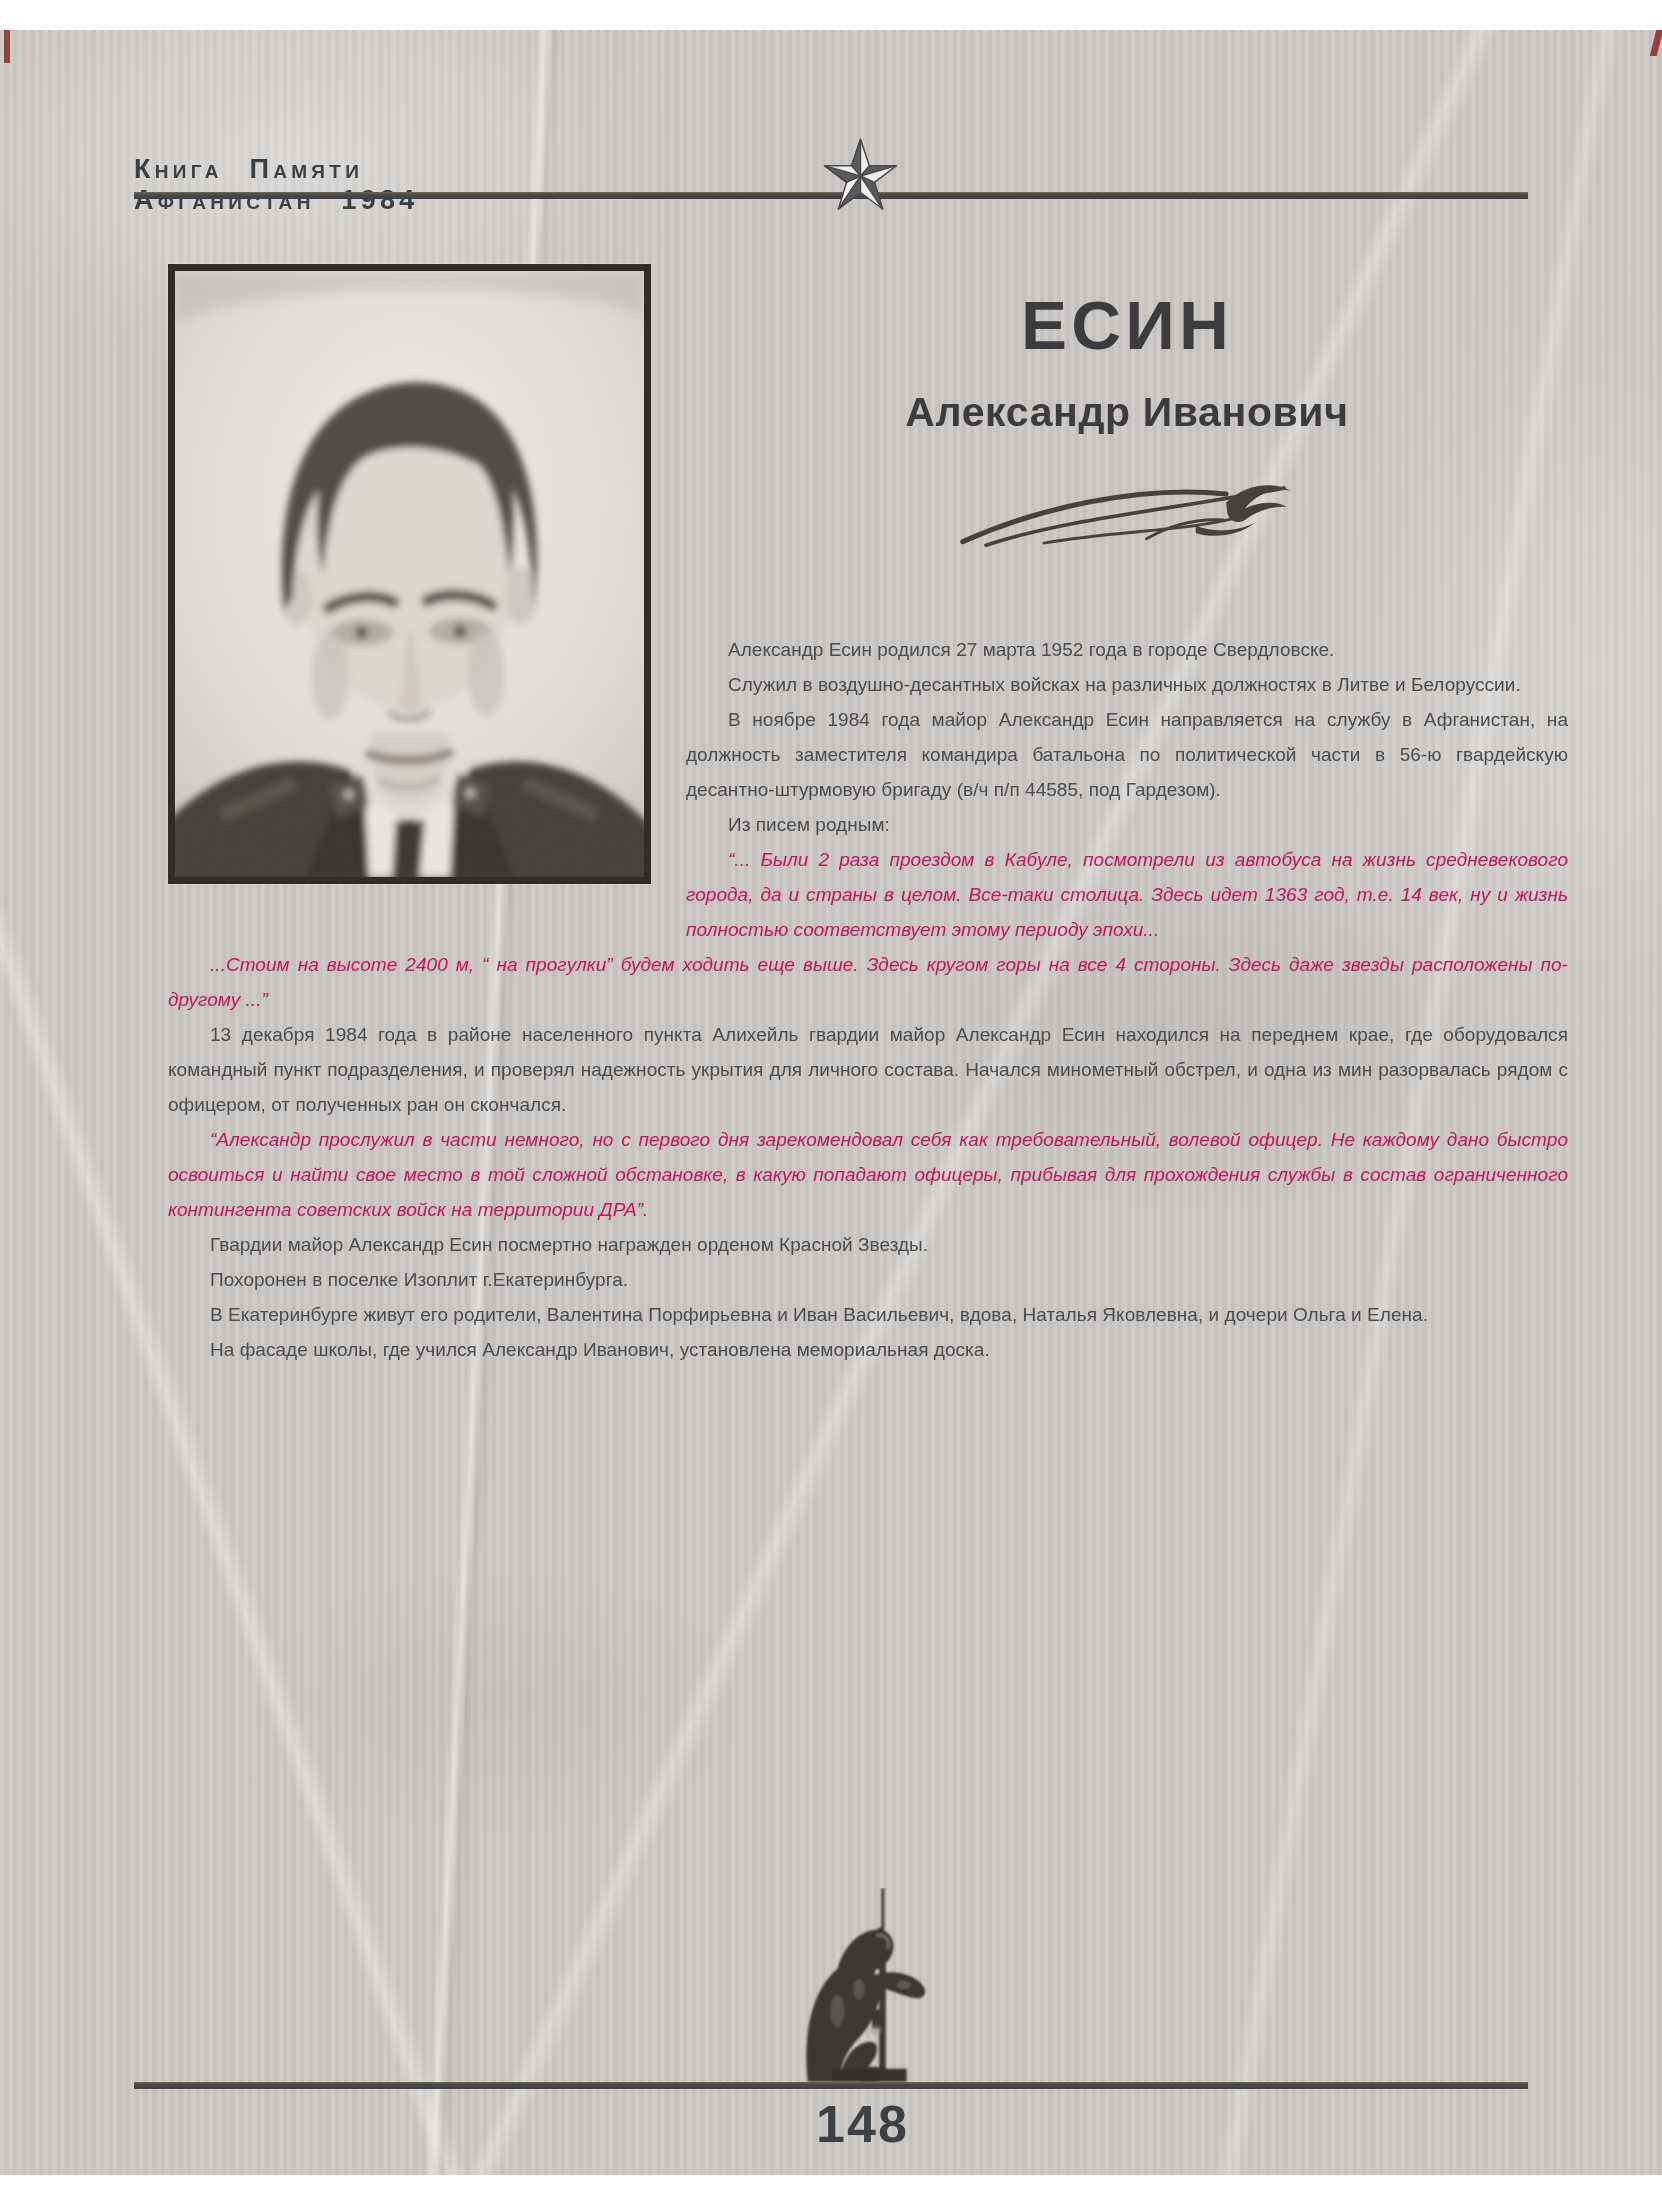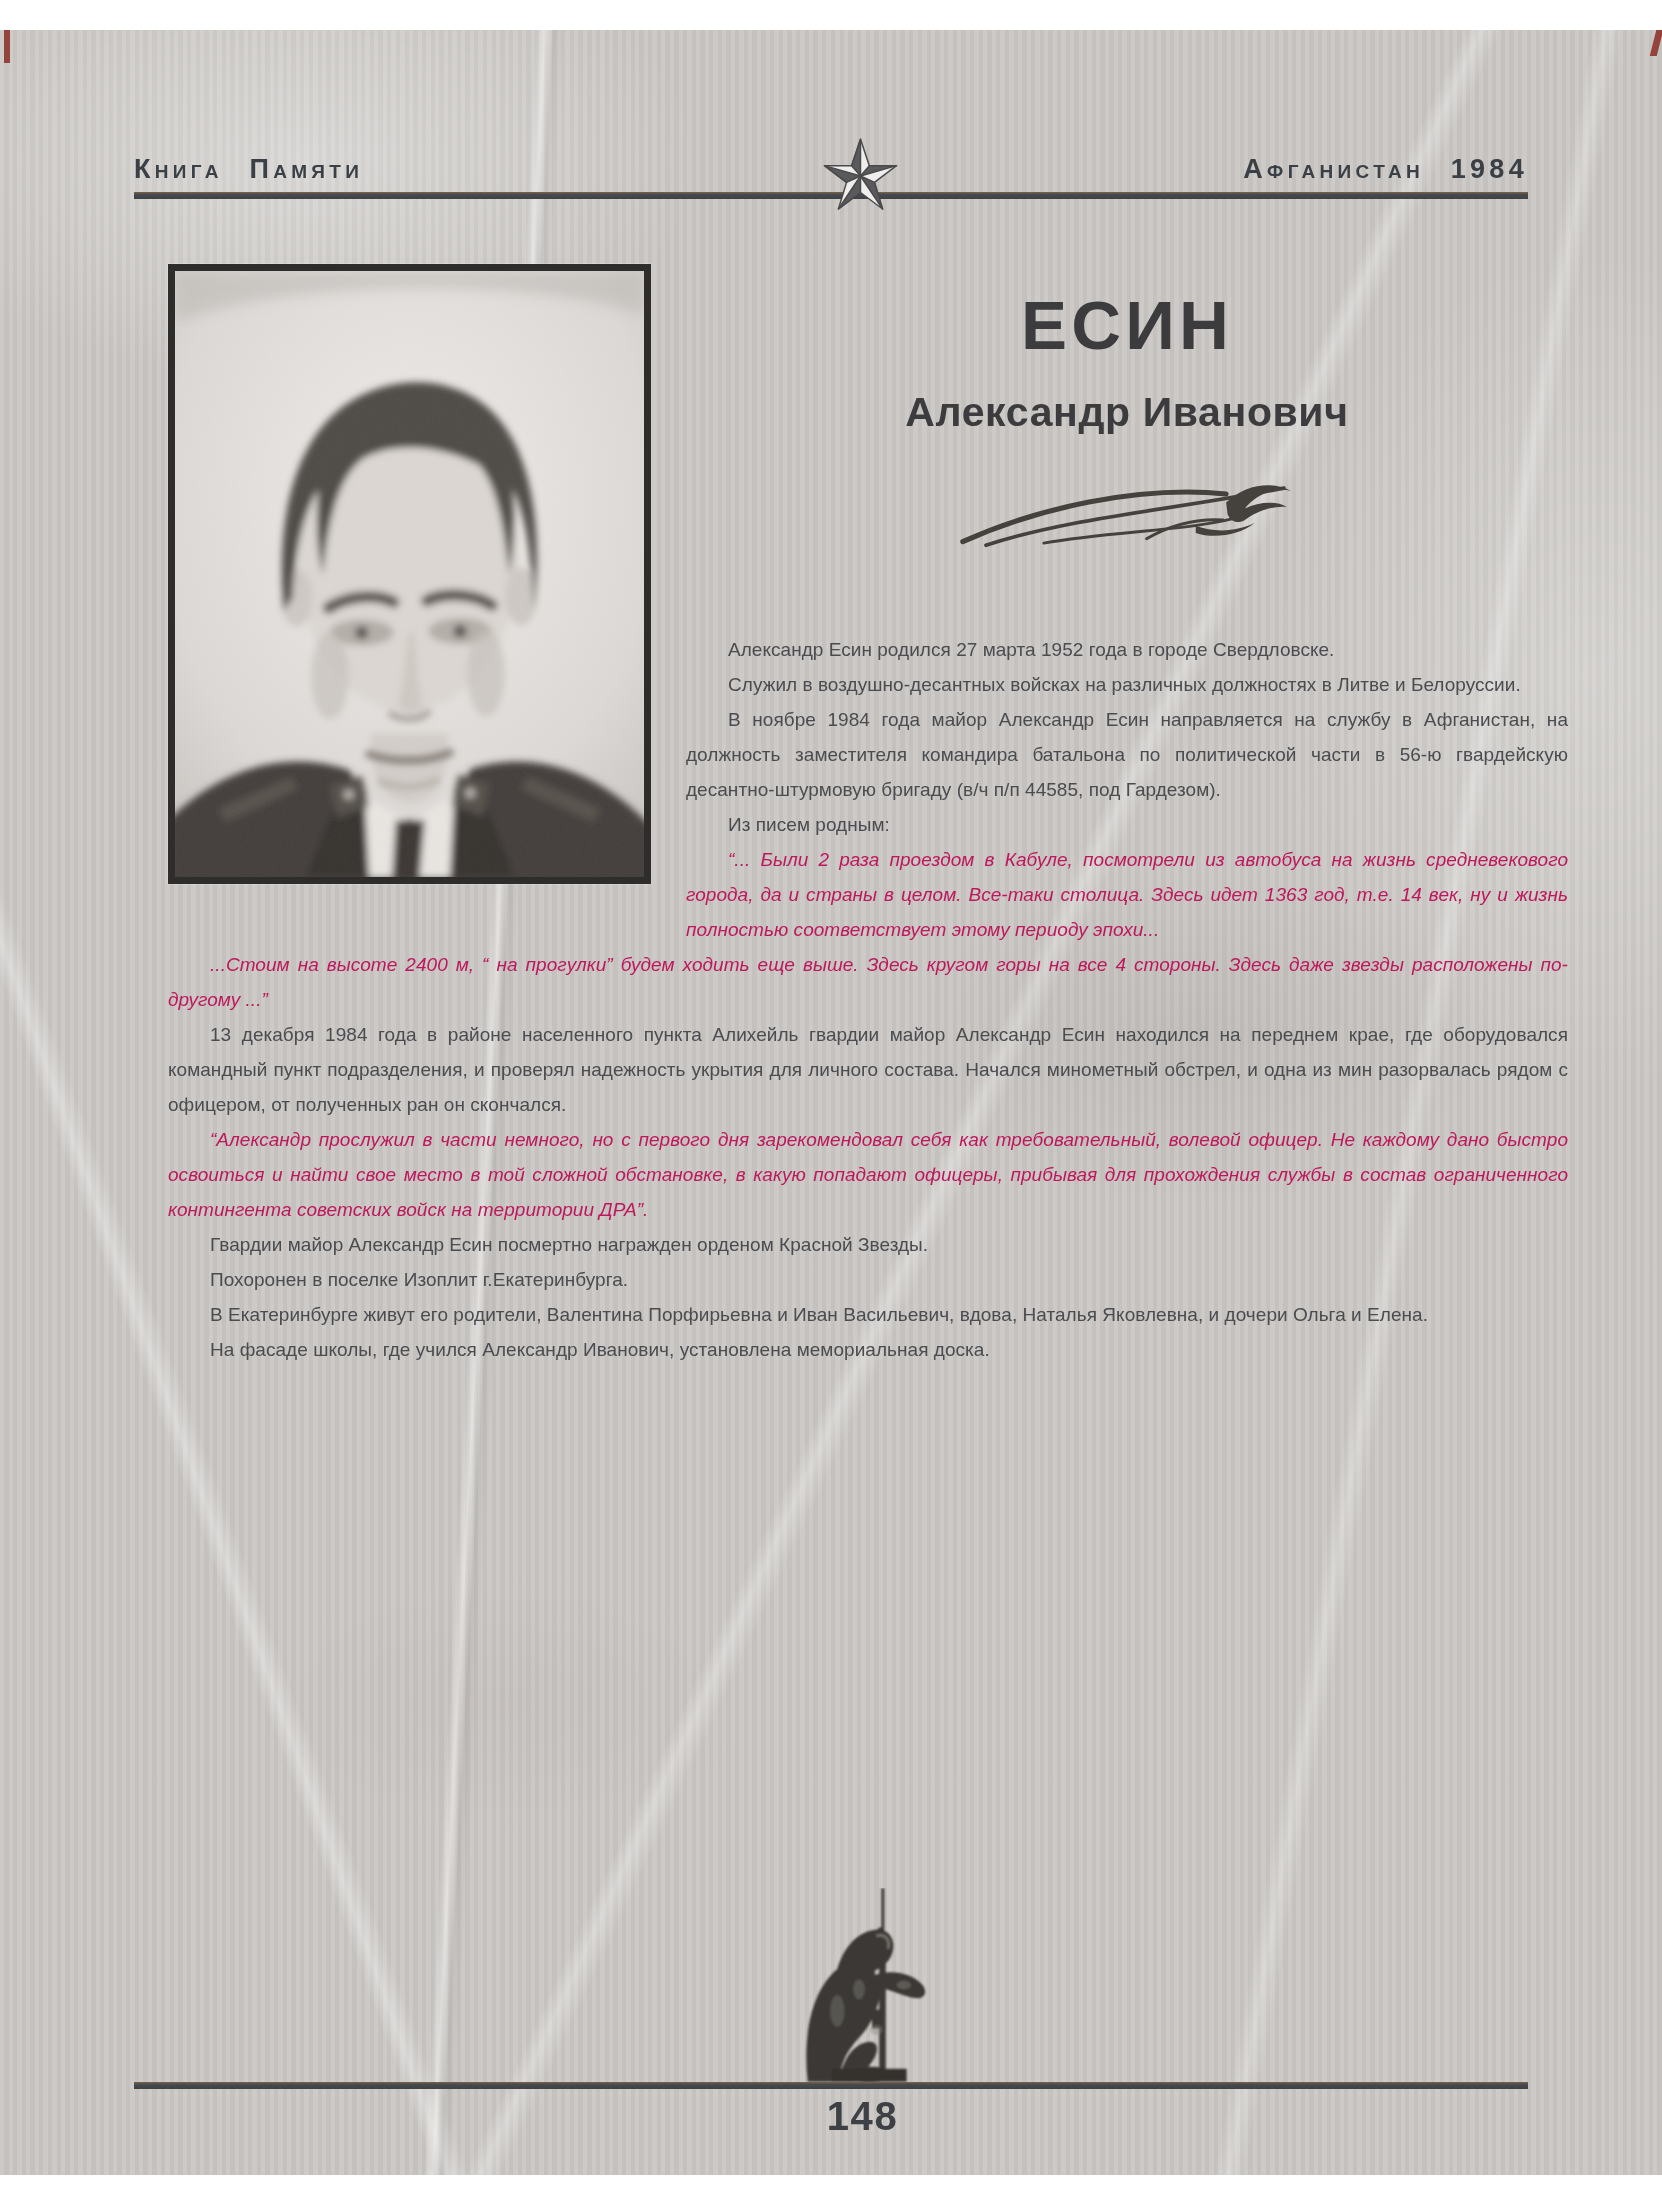--- a/index.html
+++ b/index.html
@@ -27,21 +27,21 @@
   }
   .edge-mark{position:absolute;background:#8a2b24;opacity:.85;}
   .edge-mark.tl{left:4.3px;top:0;width:5.8px;height:33px;}
   .edge-mark.tr{right:2.9px;top:0;width:7.2px;height:26px;transform:skewX(-14deg);}
 
   
   .header-row{
     position:absolute;left:134px;top:124px;width:1394px;
     display:flex;justify-content:space-between;align-items:baseline;
     font-weight:bold;font-variant:small-caps;
-    font-size:27px;letter-spacing:.16em;word-spacing:.55em;color:#3a4046;
+    font-size:27px;letter-spacing:.16em;word-spacing:.55em;color:#3a4046;flex-direction:column;
   }
   .rule{
     position:absolute;left:134px;width:1394px;height:7.2px;
     background:linear-gradient(#7e6346 0%, #474b4f 35%, #3d4144 100%);
   }
   .rule.top{top:162px;}
   .rule.bottom{top:2052px;}
   .header-star{position:absolute;left:823px;top:107px;width:75px;height:75px;}
 
   
@@ -74,21 +74,21 @@
     margin:0;font-size:19px;line-height:35px;text-align:justify;
     text-indent:42px;letter-spacing:.002em;color:#4a4c50;
     hyphens:manual;-webkit-hyphens:manual;
   }
   .bio p.q{font-style:italic;color:#be185d;}
 
   
   .soldier-emblem{position:absolute;left:768px;top:1858px;width:182px;height:194px;}
   .page-number{
     position:absolute;left:788px;top:2064px;width:149px;text-align:center;
-    font-size:40px;font-weight:bold;letter-spacing:.04em;color:#3d4145;
+    font-size:52px;font-weight:bold;letter-spacing:.04em;color:#3d4145;
   }
 </style>
 </head>
 <body>
 
 <div class="paper">
 
   <div class="header-row">
     <span>Книга Памяти</span>
     <span>Афганистан 1984</span>

